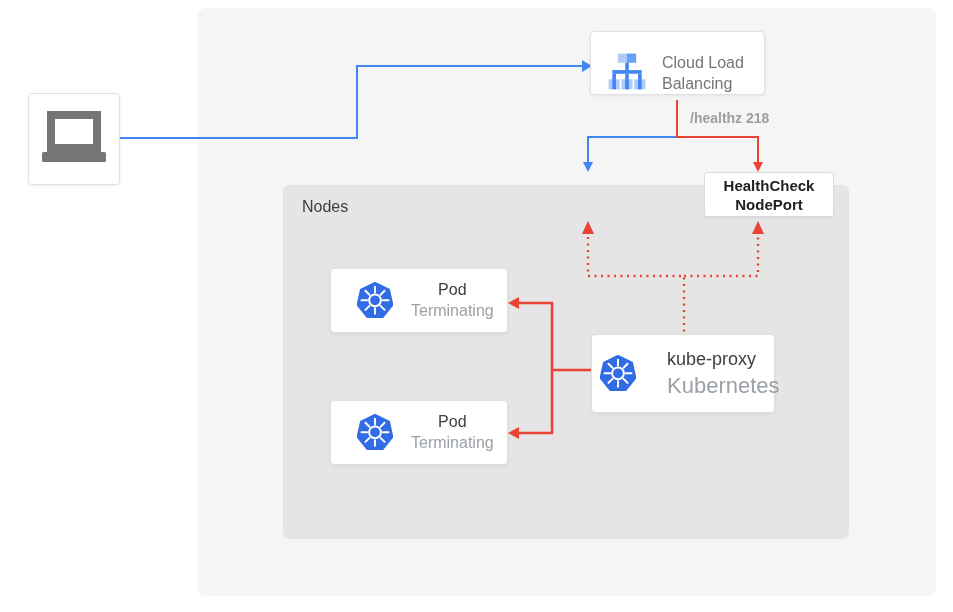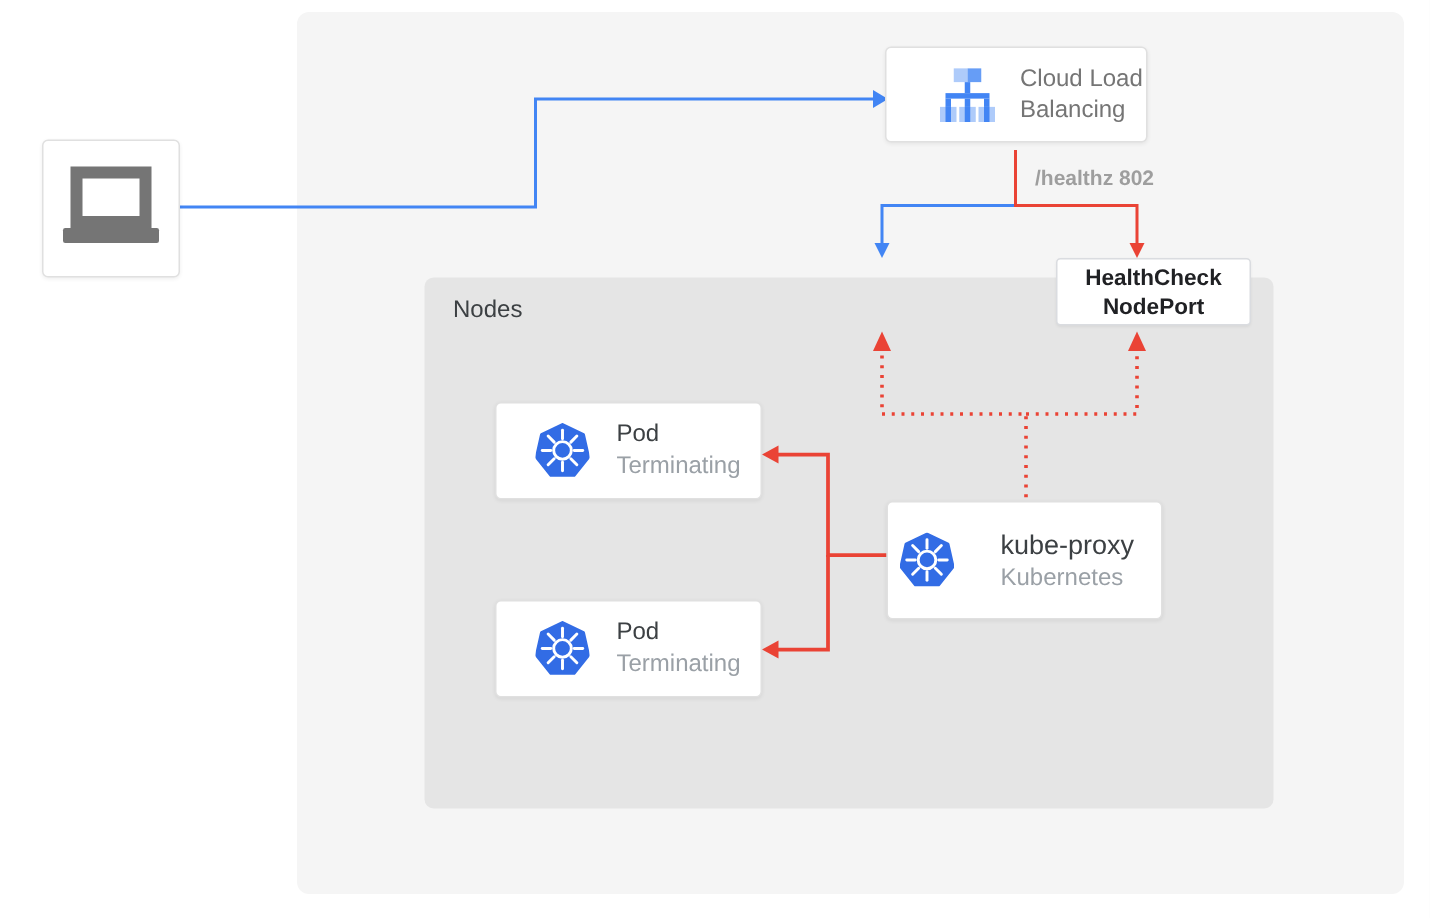--- a/index.html
+++ b/index.html
@@ -18,45 +18,45 @@
   .nodes-label{
     position:absolute;left:19px;top:13px;font-size:16px;color:#3C4043;
   }
   .connectors{position:absolute;left:0;top:0;width:953px;height:612px;pointer-events:none;}
   .node-box{
     position:absolute;background:#ffffff;border:1px solid #E0E0E0;border-radius:4px;
     box-shadow:0 1px 3px rgba(0,0,0,0.07);box-sizing:border-box;
     display:flex;align-items:center;
   }
   .client-box{left:28px;top:93px;width:92px;height:92px;justify-content:center;}
-  .clb-box{left:590px;top:31px;width:175px;height:64px;padding-left:32px;}
+  .clb-box{left:590px;top:31px;width:175px;height:64px;padding-left:14px;align-items:flex-end;}
   .clb-text{margin-left:13px;font-size:16px;line-height:21px;color:#757575;width:92px;}
   .healthz-label{
     position:absolute;left:690px;top:110px;font-size:14px;font-weight:bold;color:#9E9E9E;
   }
   .port-box{
     position:absolute;background:#ffffff;border:1px solid #DADCE0;border-radius:3px;
     box-shadow:0 1px 2px rgba(0,0,0,0.06);box-sizing:border-box;
     display:flex;align-items:center;justify-content:center;text-align:center;
     font-weight:bold;font-size:15px;color:#202124;
   }
   .nodeport-box{left:511px;top:174px;width:150px;height:42px;}
   .hc-box{left:704px;top:172px;width:130px;height:45px;line-height:19px;}
   .hc-box span{display:block;width:112px;}
   .pod-box{width:178px;height:65px;padding-left:26px;}
   .pod1{left:330px;top:268px;}
   .pod2{left:330px;top:400px;}
   .kp-box{left:591px;top:334px;width:184px;height:79px;padding-left:8px;}
   .entity-text{display:flex;flex-direction:column;}
-  .pod-box .entity-text{margin-left:18px;}
+  .pod-box .entity-text{margin-left:18px;align-items:center;}
   .kp-box .entity-text{margin-left:31px;}
   .entity-title{font-size:16px;color:#3C4043;}
   .kp-box .entity-title{font-size:18px;}
   .entity-sub{font-size:16px;color:#9AA0A6;margin-top:3px;}
-  .kp-box .entity-sub{font-size:16px;}
+  .kp-box .entity-sub{font-size:22px;}
   .k8s-icon{width:36px;height:37px;flex:0 0 auto;}
   .clb-icon{width:44px;height:46px;flex:0 0 auto;}
 </style>
 </head>
 <body>
 
 <div class="canvas">
 
   <div class="outer-panel"></div>
 
@@ -105,21 +105,21 @@
       <rect x="4" y="33" width="12" height="11" fill="#AECBFA"></rect>
       <rect x="8" y="33" width="4" height="11" fill="#4285F4"></rect>
       <rect x="18" y="33" width="12" height="11" fill="#AECBFA"></rect>
       <rect x="22" y="33" width="4" height="11" fill="#4285F4"></rect>
       <rect x="32" y="33" width="12" height="11" fill="#AECBFA"></rect>
       <rect x="36" y="33" width="4" height="11" fill="#4285F4"></rect>
     </svg>
     <div class="clb-text">Cloud Load Balancing</div>
   </div>
 
-  <div class="healthz-label">/healthz 802</div>
+  <div class="healthz-label">/healthz 218</div>
 
 
   <div class="port-box hc-box">
     <span>HealthCheck NodePort</span>
   </div>
 
   <div class="node-box pod-box pod1">
     <svg class="k8s-icon" viewBox="0 0 33 34">
       <polygon points="16.5,1 3.7,7.2 0.6,21 9.4,32 23.6,32 32.4,21 29.3,7.2" fill="#326CE5" stroke="#326CE5" stroke-width="2" stroke-linejoin="round"></polygon>
       <circle cx="16.5" cy="16.8" r="5.4" fill="none" stroke="#ffffff" stroke-width="1.8"></circle>

